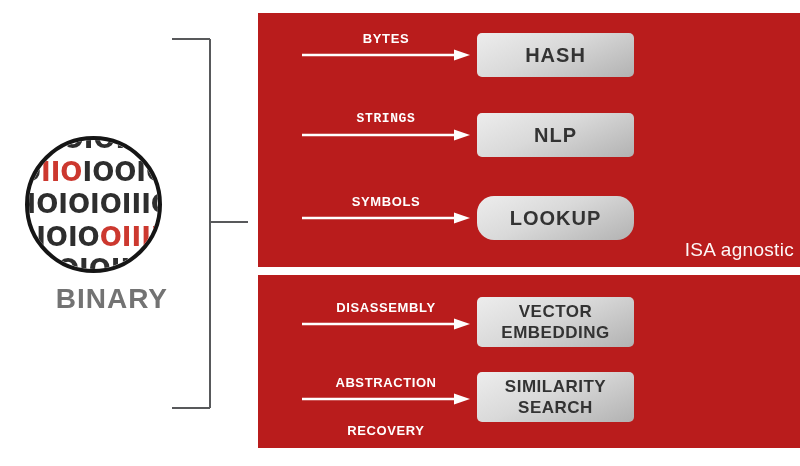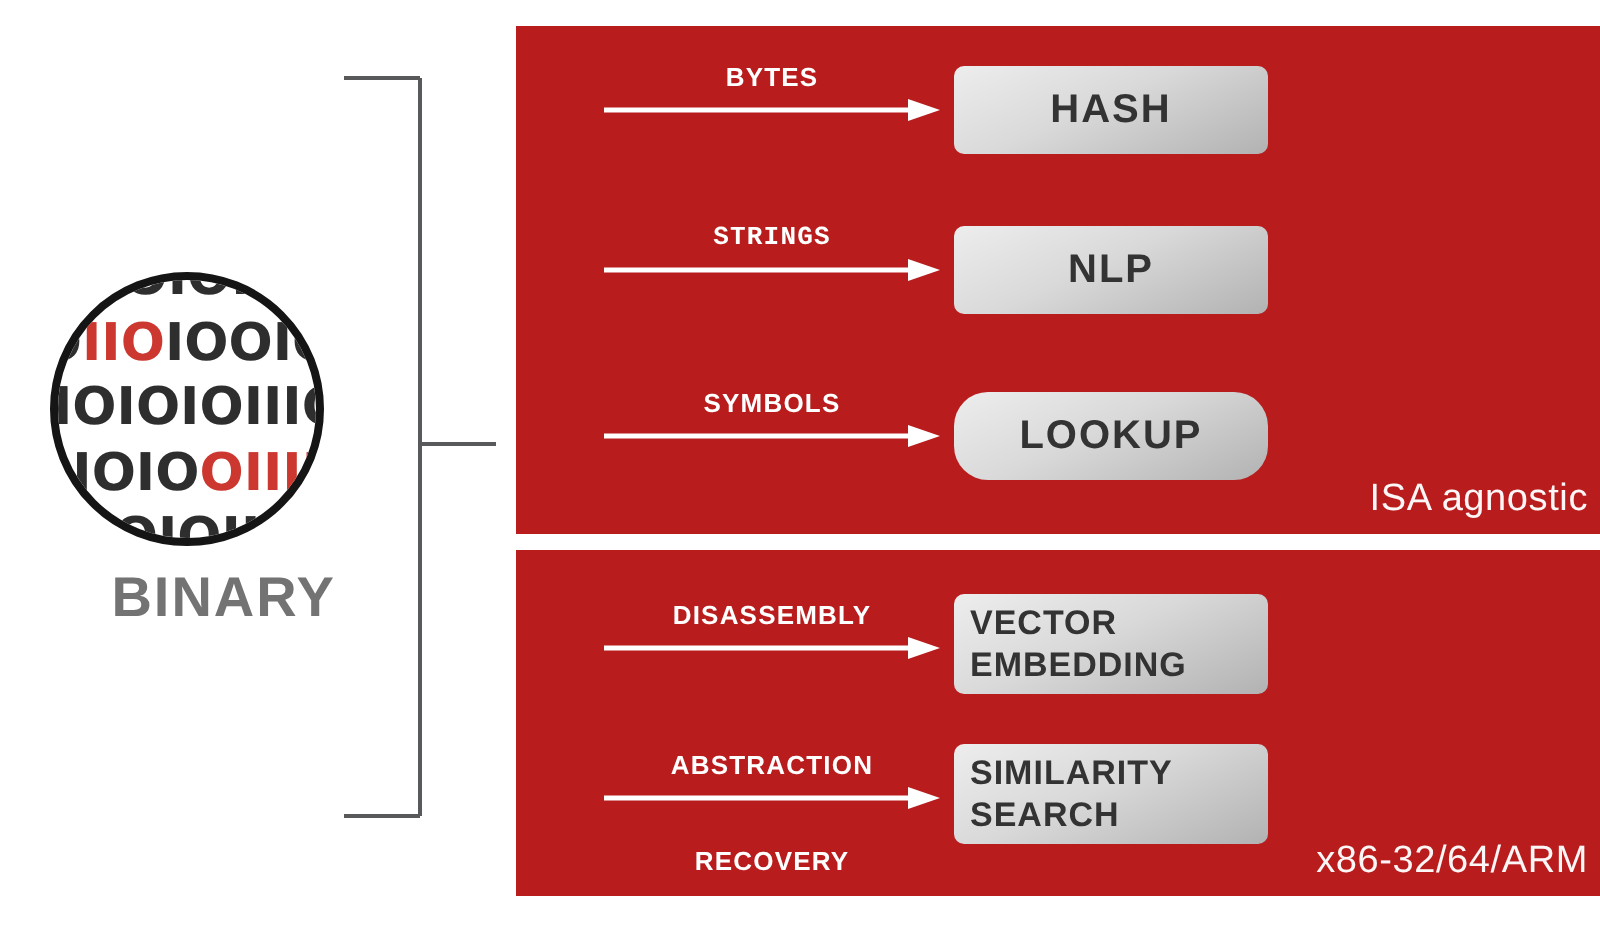--- a/index.html
+++ b/index.html
@@ -40,21 +40,21 @@
   .arrow-label{
     position:absolute;left:44px;width:168px;text-align:center;
     font-size:13px;font-weight:bold;color:#ffffff;letter-spacing:0.6px;
     line-height:16px;
   }
   .arrow-svg{position:absolute;left:44px;}
   .process-box{
     position:absolute;left:219px;width:157px;box-sizing:border-box;
     border-radius:5px;
     background:linear-gradient(155deg,#ededed 0%,#d9d9d9 45%,#b2b2b2 100%);
-    color:#333333;font-weight:bold;
+    color:#333333;font-weight:bold;text-align:center;
     display:flex;align-items:center;justify-content:center;
     padding:0 8px;
   }
   .box-1line{height:44px;font-size:20px;letter-spacing:1px;}
   .box-2line{height:50px;font-size:17px;line-height:1.25;letter-spacing:0.5px;}
 </style>
 </head>
 <body>
 
 <div class="bin-circle">
@@ -106,14 +106,13 @@
   <div class="process-box box-2line" style="top:22px;">VECTOR EMBEDDING</div>
 
   <div class="arrow-label" style="top:100px;">ABSTRACTION</div>
   <svg class="arrow-svg" style="top:118px;" width="168" height="12" viewBox="0 0 168 12">
     <line x1="0" y1="6" x2="152" y2="6" stroke="#ffffff" stroke-width="2.5"></line>
     <polygon points="152,0.5 168,6 152,11.5" fill="#ffffff"></polygon>
   </svg>
   <div class="arrow-label" style="top:148px;">RECOVERY</div>
   <div class="process-box box-2line" style="top:97px;">SIMILARITY SEARCH</div>
 
-  <div class="panel-footer">x86-32/64/ARM</div>
 </div>
 
 </body></html>

